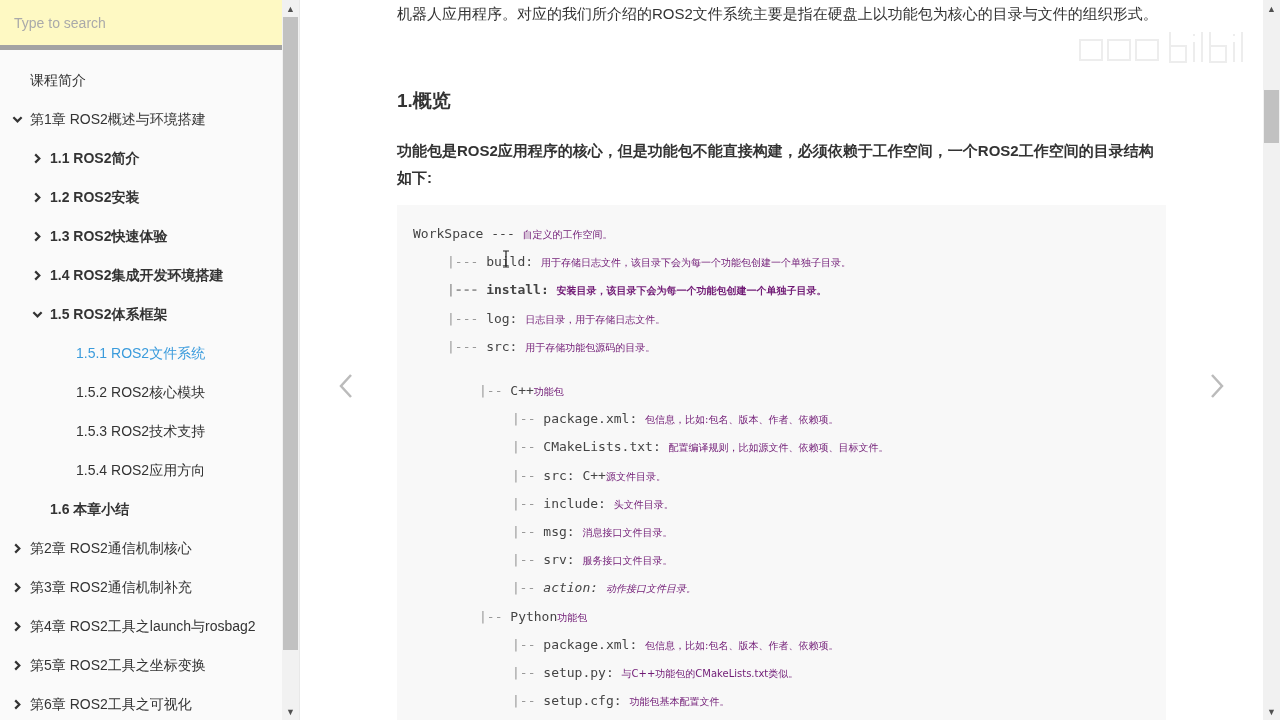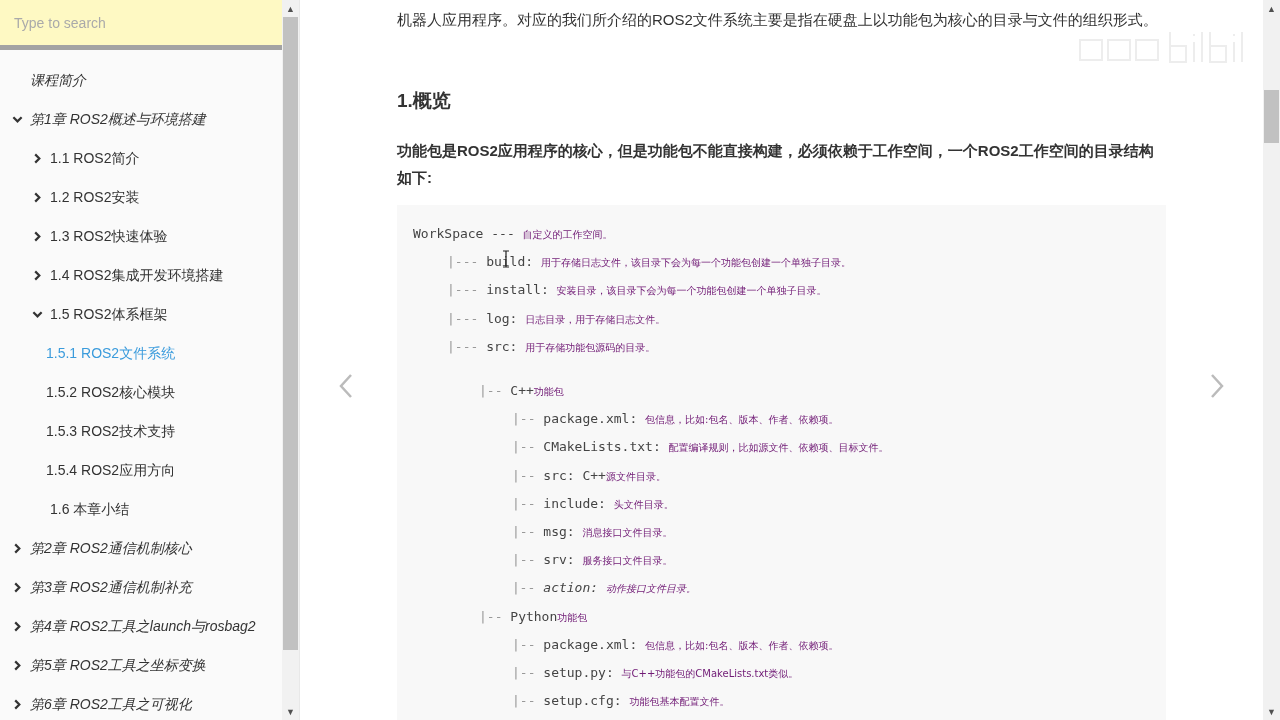--- a/index.html
+++ b/index.html
@@ -9,37 +9,37 @@
   
   .sidebar { position: absolute; left: 0; top: 0; width: 300px; height: 720px; background: #fafafa; border-right: 1px solid #e8e8e8; }
   .search-box { position: absolute; left: 0; top: 0; width: 282px; height: 50px; background: #fef9c3; border-bottom: 5px solid #a3a3a3; }
   .search-box input { border: none; outline: none; width: 100%; height: 100%; padding: 0 14px; font-size: 14px; color: #333; background: transparent; font-family: "Liberation Sans", sans-serif; }
   .search-box input::placeholder { color: #aaa; }
   .nav { position: absolute; left: 0; top: 61px; width: 282px; }
   .nav-item { position: relative; height: 39px; line-height: 39px; font-size: 14px; color: #333; white-space: nowrap; cursor: pointer; }
   .nav-item.active { color: #3a9bdc; }
   .nav-item .chev { position: absolute; top: 0; width: 12px; height: 39px; display: flex; align-items: center; justify-content: center; }
   .nav-item .chev svg { width: 11px; height: 11px; }
-  .lvl0 { padding-left: 30px; font-style: italic; }
+  .lvl0 { padding-left: 30px; }
   .lvl0 .chev { left: 11px; }
-  .lvl1 { padding-left: 50px; }
+  .lvl1 { padding-left: 50px; font-weight: bold; }
   .lvl1 .chev { left: 31px; }
-  .lvl2 { padding-left: 46px; }
+  .lvl2 { padding-left: 76px; }
 
   .sb-scroll { position: absolute; left: 282px; top: 0; width: 17px; height: 720px; background: #f1f1f1; }
   .sb-scroll .thumb { position: absolute; left: 1px; top: 17px; width: 15px; height: 633px; background: #c1c1c1; }
   .arrow-btn { position: absolute; left: 0; width: 17px; height: 17px; display: flex; align-items: center; justify-content: center; color: #505050; font-size: 9px; }
   .arrow-btn.up { top: 0; }
   .arrow-btn.down { bottom: 0; }
 
   
   .main { position: absolute; left: 300px; top: 0; width: 963px; height: 720px; overflow: hidden; background: #fff; }
   .content { position: absolute; left: 97px; top: 0; width: 770px; }
   .para { font-size: 15px; line-height: 27px; color: #333; }
-  .p1 { position: absolute; top: 6px; left: 0; width: 770px; }
+  .p1 { position: absolute; top: 0; left: 0; width: 770px; }
   .h2 { position: absolute; top: 88px; left: 0; font-size: 19px; font-weight: bold; color: #333; }
   .p2 { position: absolute; top: 137px; left: 0; width: 770px; font-weight: bold; }
   .code { position: absolute; top: 205px; left: 0; width: 769px; height: 540px; background: #f8f8f8; padding: 15px 16px; }
   .code-line { font-family: "DejaVu Sans Mono", "Liberation Mono", monospace; font-size: 13px; line-height: 27.2px; color: #444; white-space: pre; }
   .code-line .cm { font-family: "DejaVu Sans", sans-serif; font-size: 10px; color: #701a75; }
   .code-line .br { color: #999; }
 
   .nav-arrow { position: absolute; top: 368px; width: 30px; height: 36px; display: flex; align-items: center; justify-content: center; cursor: pointer; }
   .nav-arrow svg { width: 16px; height: 26px; }
   .nav-prev { left: 31px; }
@@ -130,21 +130,21 @@
 </aside>
 
 <main class="main">
   <div class="content">
     <p class="para p1">机器人应用程序。对应的我们所介绍的ROS2文件系统主要是指在硬盘上以功能包为核心的目录与文件的组织形式。</p>
     <h2 class="h2">1.概览</h2>
     <p class="para p2">功能包是ROS2应用程序的核心，但是功能包不能直接构建，必须依赖于工作空间，一个ROS2工作空间的目录结构如下:</p>
     <div class="code" id="code">
         <div class="code-line" style="padding-left: 0px;"><span class="br"></span><span>WorkSpace --- </span><span class="cm">自定义的工作空间。</span></div>
         <div class="code-line" style="padding-left: 34px;"><span class="br">|--- </span><span>build: </span><span class="cm">用于存储日志文件，该目录下会为每一个功能包创建一个单独子目录。</span></div>
-        <div class="code-line" style="padding-left: 34px;"><span class="br">|--- </span><span>install: </span><span class="cm">安装目录，该目录下会为每一个功能包创建一个单独子目录。</span></div>
+        <div class="code-line" style="padding-left: 34px; font-weight: bold;"><span class="br">|--- </span><span>install: </span><span class="cm">安装目录，该目录下会为每一个功能包创建一个单独子目录。</span></div>
         <div class="code-line" style="padding-left: 34px;"><span class="br">|--- </span><span>log: </span><span class="cm">日志目录，用于存储日志文件。</span></div>
         <div class="code-line" style="padding-left: 34px;"><span class="br">|--- </span><span>src: </span><span class="cm">用于存储功能包源码的目录。</span></div>
         <div class="code-line" style="padding-left: 66px; margin-top: 16px;"><span class="br">|-- </span><span>C++</span><span class="cm">功能包</span></div>
         <div class="code-line" style="padding-left: 99px;"><span class="br">|-- </span><span>package.xml: </span><span class="cm">包信息，比如:包名、版本、作者、依赖项。</span></div>
         <div class="code-line" style="padding-left: 99px;"><span class="br">|-- </span><span>CMakeLists.txt: </span><span class="cm">配置编译规则，比如源文件、依赖项、目标文件。</span></div>
         <div class="code-line" style="padding-left: 99px;"><span class="br">|-- </span><span>src: C++</span><span class="cm">源文件目录。</span></div>
         <div class="code-line" style="padding-left: 99px;"><span class="br">|-- </span><span>include: </span><span class="cm">头文件目录。</span></div>
         <div class="code-line" style="padding-left: 99px;"><span class="br">|-- </span><span>msg: </span><span class="cm">消息接口文件目录。</span></div>
         <div class="code-line" style="padding-left: 99px;"><span class="br">|-- </span><span>srv: </span><span class="cm">服务接口文件目录。</span></div>
         <div class="code-line" style="padding-left: 99px; font-style: italic;"><span class="br">|-- </span><span>action: </span><span class="cm">动作接口文件目录。</span></div>

